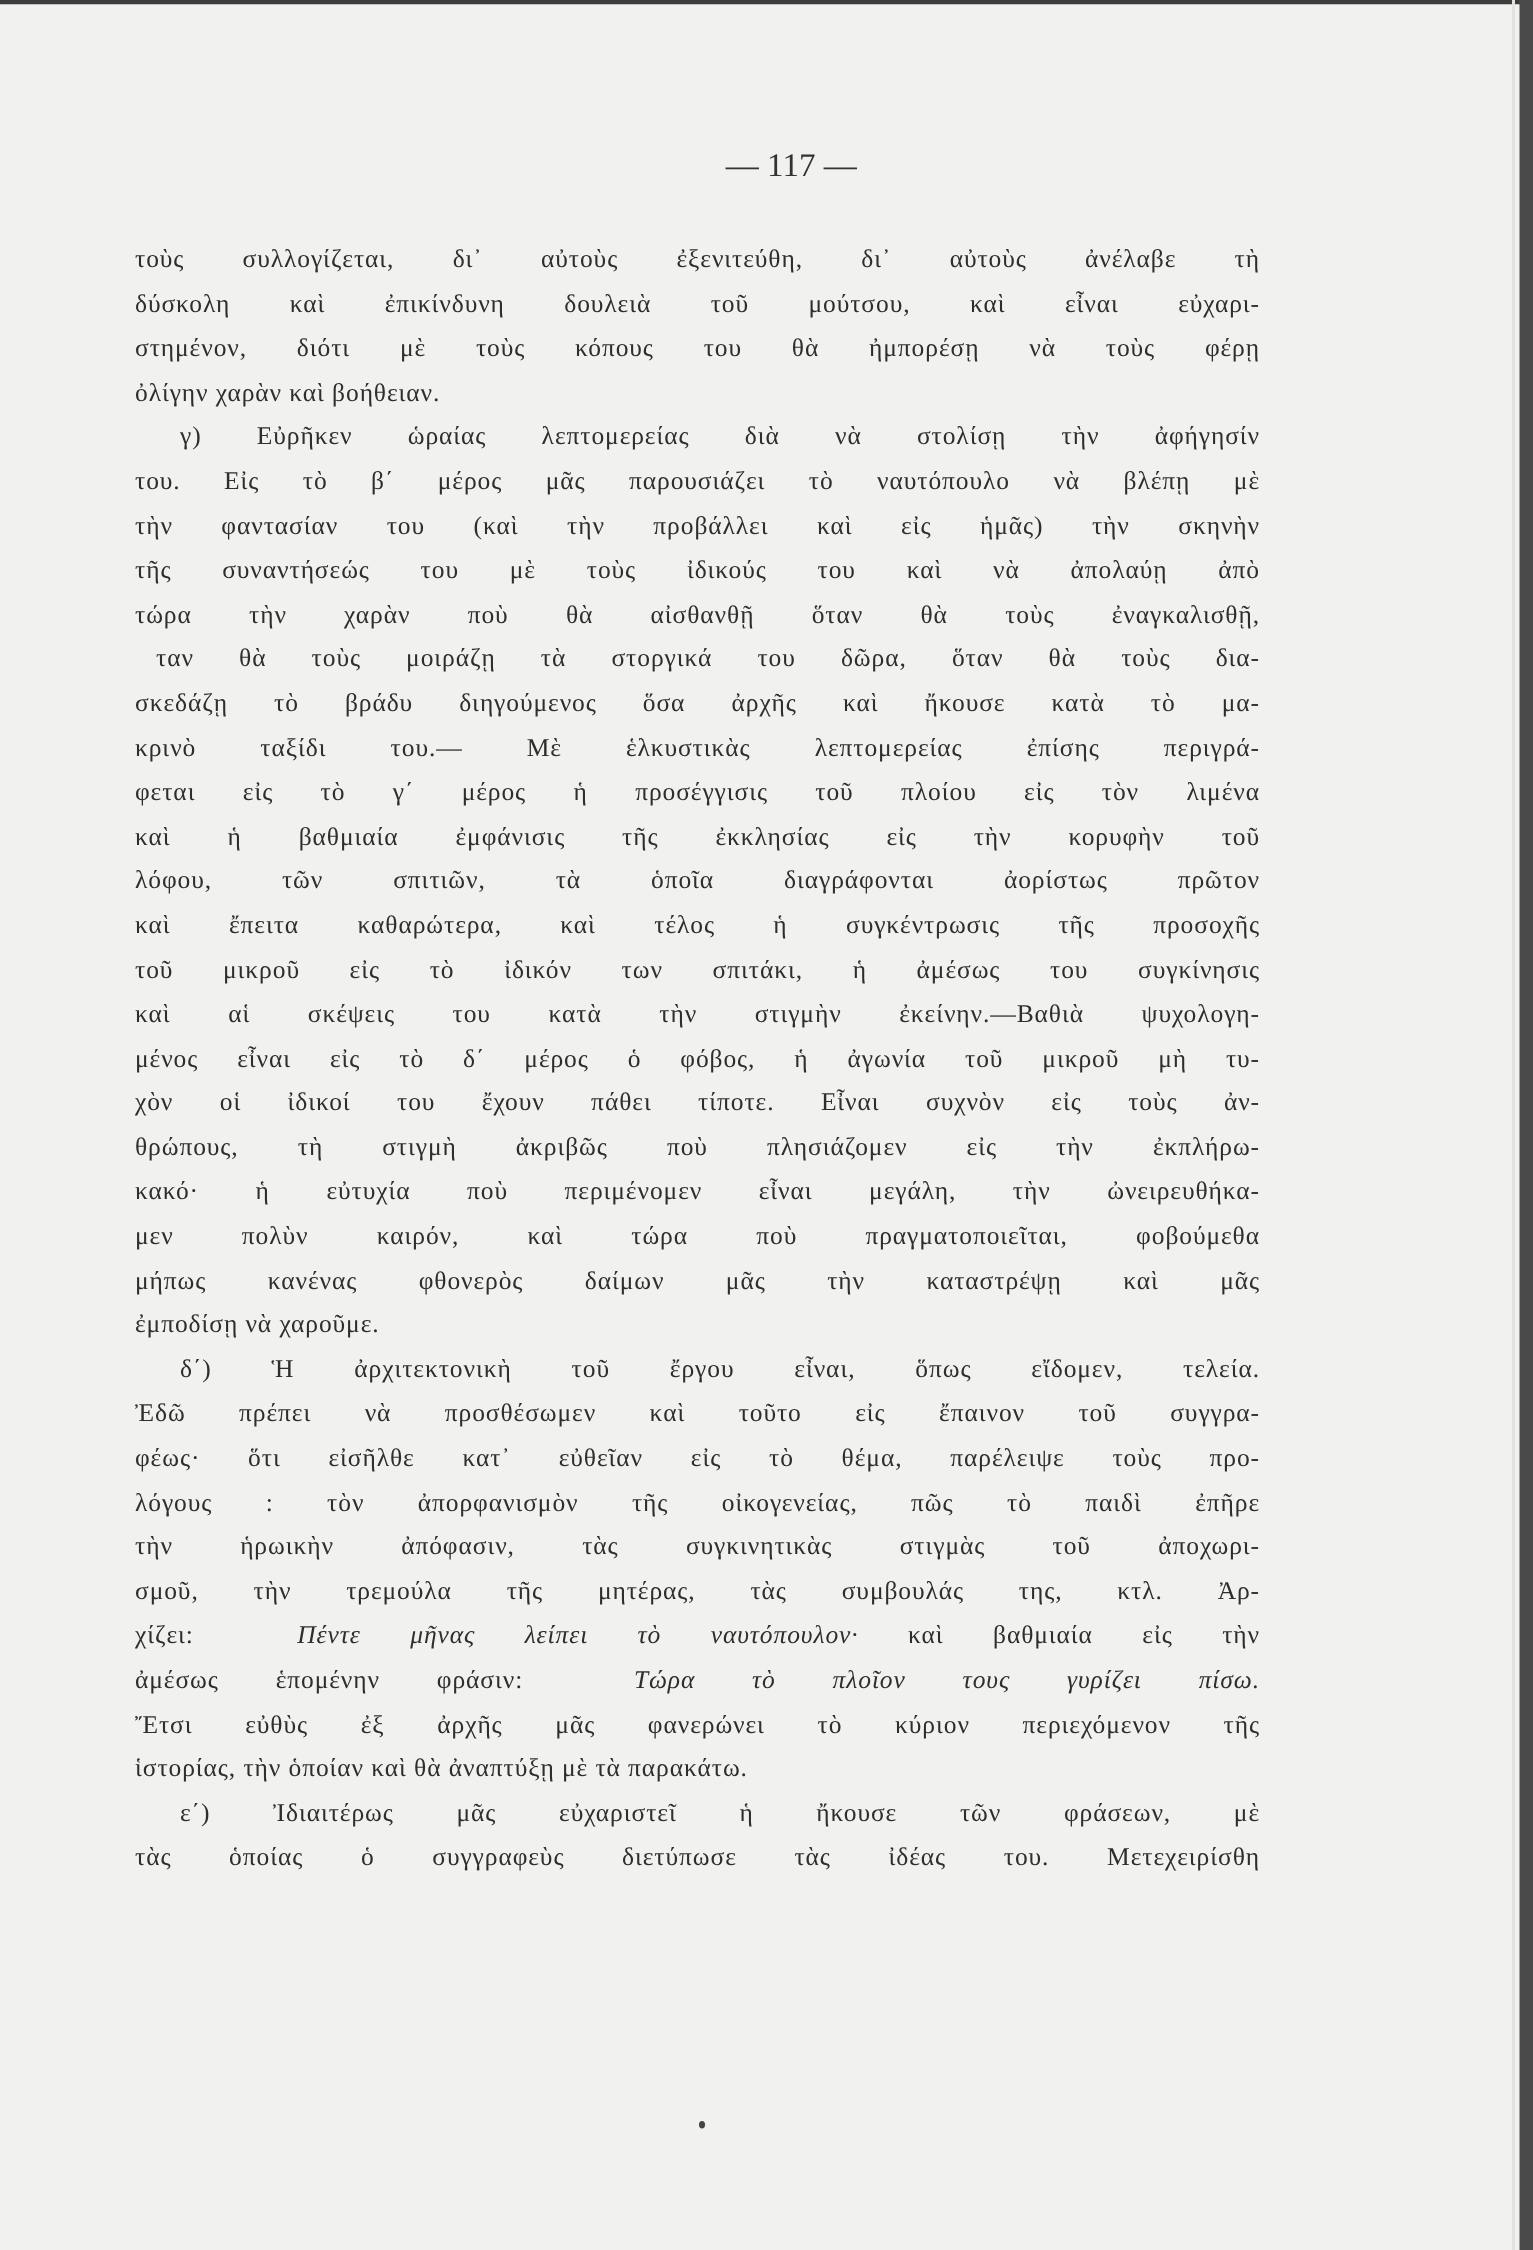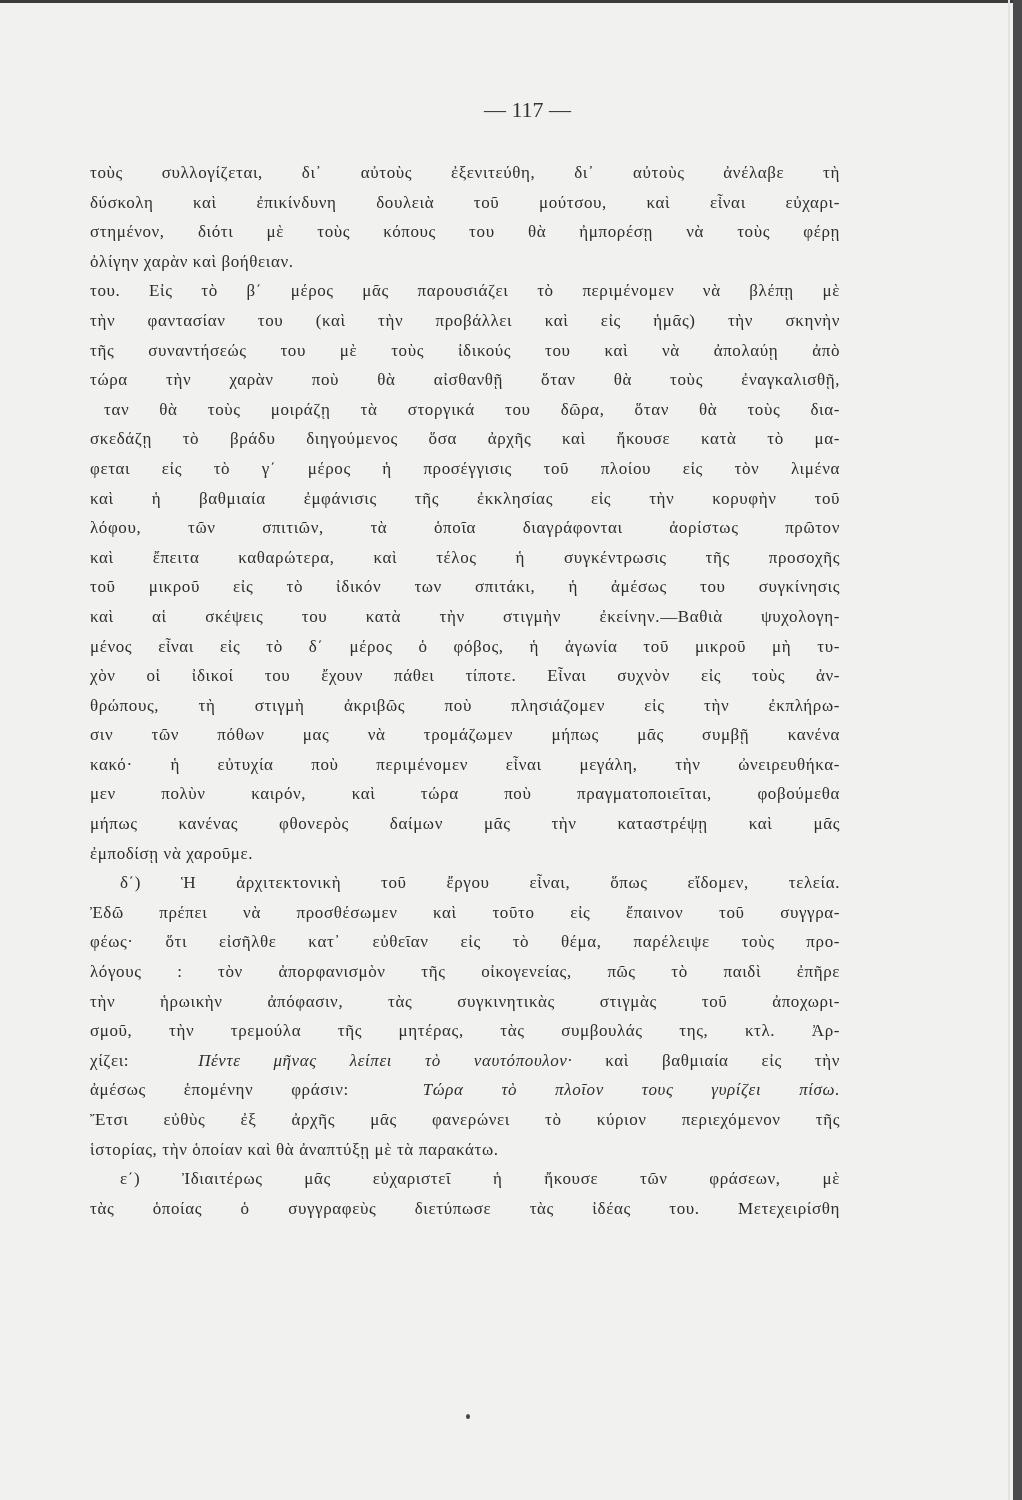--- a/index.html
+++ b/index.html
@@ -100,36 +100,37 @@
 
 <div class="page">
   <div class="page-number">— 117 —</div>
 
   <div class="text-block">
     <span class="line">τοὺς συλλογίζεται, δι᾿ αὐτοὺς ἐξενιτεύθη, δι᾿ αὐτοὺς ἀνέλαβε τὴ</span>
     <span class="line">δύσκολη καὶ ἐπικίνδυνη δουλειὰ τοῦ μούτσου, καὶ εἶναι εὐχαρι-</span>
     <span class="line">στημένον, διότι μὲ τοὺς κόπους του θὰ ἠμπορέσῃ νὰ τοὺς φέρῃ</span>
     <span class="line last">ὀλίγην χαρὰν καὶ βοήθειαν.</span>
 
-    <span class="line">του. Εἰς τὸ β΄ μέρος μᾶς παρουσιάζει τὸ περιμένομεν νὰ βλέπῃ μὲ</span>
+    <span class="line indent">γ) Εὐρῆκεν ὡραίας λεπτομερείας διὰ νὰ στολίσῃ τὴν ἀφήγησίν</span>
+    <span class="line">του. Εἰς τὸ β΄ μέρος μᾶς παρουσιάζει τὸ ναυτόπουλο νὰ βλέπῃ μὲ</span>
     <span class="line">τὴν φαντασίαν του (καὶ τὴν προβάλλει καὶ εἰς ἡμᾶς) τὴν σκηνὴν</span>
     <span class="line">τῆς συναντήσεώς του μὲ τοὺς ἰδικούς του καὶ νὰ ἀπολαύῃ ἀπὸ</span>
     <span class="line">τώρα τὴν χαρὰν ποὺ θὰ αἰσθανθῇ ὅταν θὰ τοὺς ἐναγκαλισθῇ,</span>
     <span class="line slight-indent">ταν θὰ τοὺς μοιράζῃ τὰ στοργικά του δῶρα, ὅταν θὰ τοὺς δια-</span>
     <span class="line">σκεδάζῃ τὸ βράδυ διηγούμενος ὅσα ἀρχῆς καὶ ἤκουσε κατὰ τὸ μα-</span>
+    <span class="line">κρινὸ ταξίδι του.— Μὲ ἑλκυστικὰς λεπτομερείας ἐπίσης περιγρά-</span>
     <span class="line">φεται εἰς τὸ γ΄ μέρος ἡ προσέγγισις τοῦ πλοίου εἰς τὸν λιμένα</span>
     <span class="line">καὶ ἡ βαθμιαία ἐμφάνισις τῆς ἐκκλησίας εἰς τὴν κορυφὴν τοῦ</span>
     <span class="line">λόφου, τῶν σπιτιῶν, τὰ ὁποῖα διαγράφονται ἀορίστως πρῶτον</span>
     <span class="line">καὶ ἔπειτα καθαρώτερα, καὶ τέλος ἡ συγκέντρωσις τῆς προσοχῆς</span>
     <span class="line">τοῦ μικροῦ εἰς τὸ ἰδικόν των σπιτάκι, ἡ ἀμέσως του συγκίνησις</span>
     <span class="line">καὶ αἱ σκέψεις του κατὰ τὴν στιγμὴν ἐκείνην.—Βαθιὰ ψυχολογη-</span>
     <span class="line">μένος εἶναι εἰς τὸ δ΄ μέρος ὁ φόβος, ἡ ἀγωνία τοῦ μικροῦ μὴ τυ-</span>
     <span class="line">χὸν οἱ ἰδικοί του ἔχουν πάθει τίποτε. Εἶναι συχνὸν εἰς τοὺς ἀν-</span>
     <span class="line">θρώπους, τὴ στιγμὴ ἀκριβῶς ποὺ πλησιάζομεν εἰς τὴν ἐκπλήρω-</span>
-    <span class="line">σιν τῶν πόθων μας νὰ τρομάζωμεν μήπως μᾶς συμβῇ κανένα</span>
     <span class="line">κακό· ἡ εὐτυχία ποὺ περιμένομεν εἶναι μεγάλη, τὴν ὠνειρευθήκα-</span>
     <span class="line">μεν πολὺν καιρόν, καὶ τώρα ποὺ πραγματοποιεῖται, φοβούμεθα</span>
     <span class="line">μήπως κανένας φθονερὸς δαίμων μᾶς τὴν καταστρέψῃ καὶ μᾶς</span>
     <span class="line last">ἐμποδίσῃ νὰ χαροῦμε.</span>
 
     <span class="line indent">δ΄) Ἡ ἀρχιτεκτονικὴ τοῦ ἔργου εἶναι, ὅπως εἴδομεν, τελεία.</span>
     <span class="line">Ἐδῶ πρέπει νὰ προσθέσωμεν καὶ τοῦτο εἰς ἔπαινον τοῦ συγγρα-</span>
     <span class="line">φέως· ὅτι εἰσῆλθε κατ᾿ εὐθεῖαν εἰς τὸ θέμα, παρέλειψε τοὺς προ-</span>
     <span class="line">λόγους : τὸν ἀπορφανισμὸν τῆς οἰκογενείας, πῶς τὸ παιδὶ ἐπῆρε</span>
     <span class="line">τὴν ἡρωικὴν ἀπόφασιν, τὰς συγκινητικὰς στιγμὰς τοῦ ἀποχωρι-</span>

